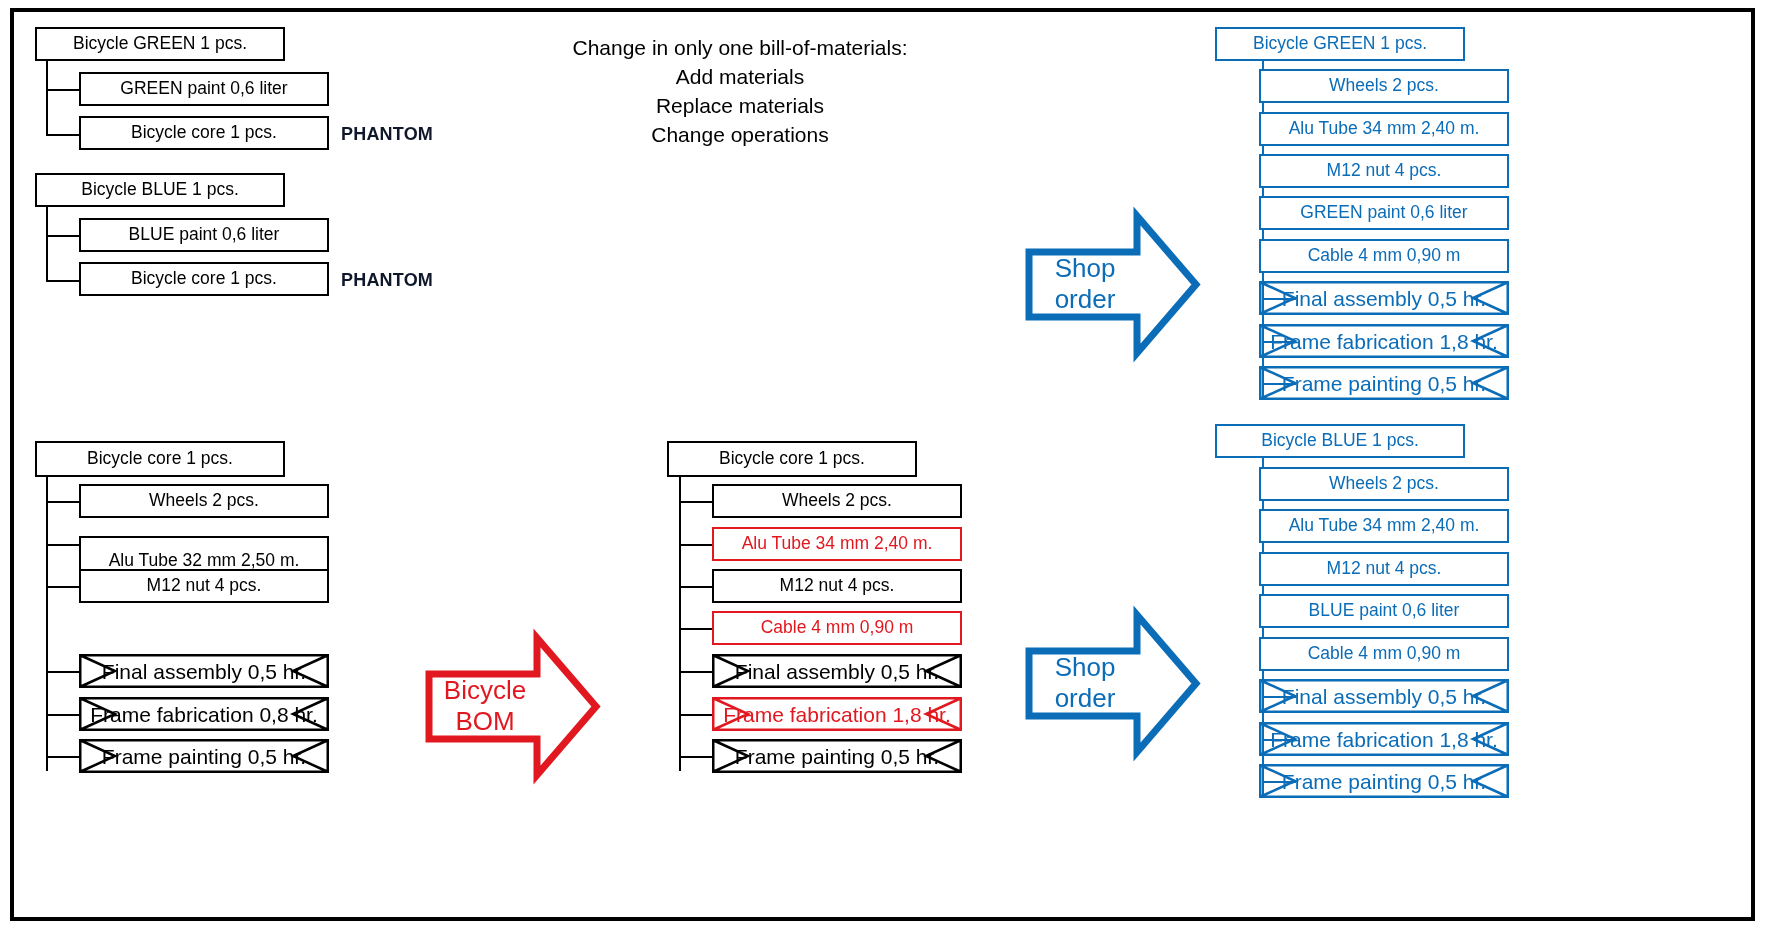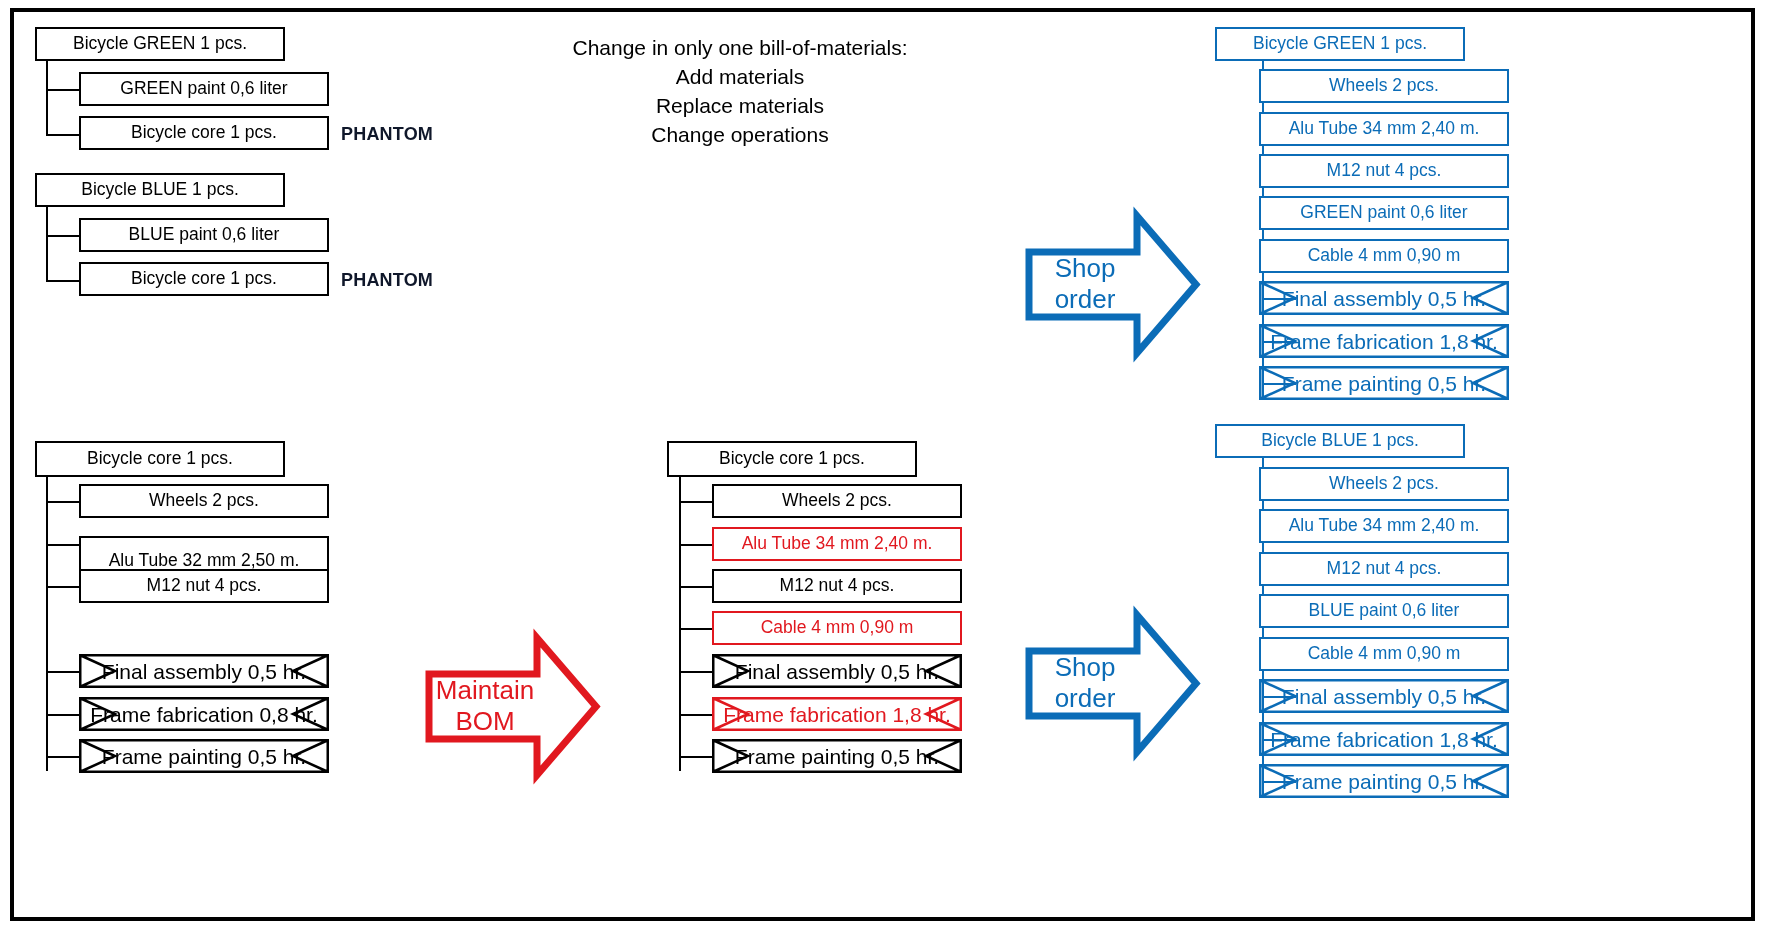--- a/index.html
+++ b/index.html
@@ -131,21 +131,21 @@
     <svg width="250" height="34" viewBox="0 0 250 34">
         <path d="M1.25 1.25 H248.75 V32.75 H1.25 Z M1.25 1.25 L36 17 L1.25 32.75 M248.75 1.25 L214 17 L248.75 32.75" fill="none" stroke="#000000" stroke-width="2.5"></path>
       </svg>
     <span class="optext">Frame painting 0,5 hr.</span>
   </div>
 
   <div class="bigarrow" style="left:425px;top:634px;">
     <svg width="175" height="145" viewBox="0 0 175 145">
       <path d="M4 40 H112 V4 L171 72.5 L112 141 V105 H4 Z" fill="#ffffff" stroke="#e1181f" stroke-width="7" stroke-linejoin="miter"></path>
     </svg>
-    <div class="arrow-label red" style="left:0px;top:41px;width:120px;">Maintain
+    <div class="arrow-label red" style="left:0px;top:41px;width:120px;">Bicycle
 BOM</div>
   </div>
 
   <div class="bx k-black" style="left:667px;top:441px;width:250px;height:36px;">Bicycle core 1 pcs.</div>
   <div class="ln vl" style="left:679px;top:477px;height:294px;"></div>
 
   <div class="ln hl" style="left:679px;top:501px;width:34px;"></div>
   <div class="bx k-black" style="left:712px;top:484px;width:250px;height:34px;">Wheels 2 pcs.</div>
   <div class="ln hl" style="left:679px;top:544px;width:34px;"></div>
   <div class="bx k-red" style="left:712px;top:527px;width:250px;height:34px;">Alu Tube 34 mm 2,40 m.</div>

